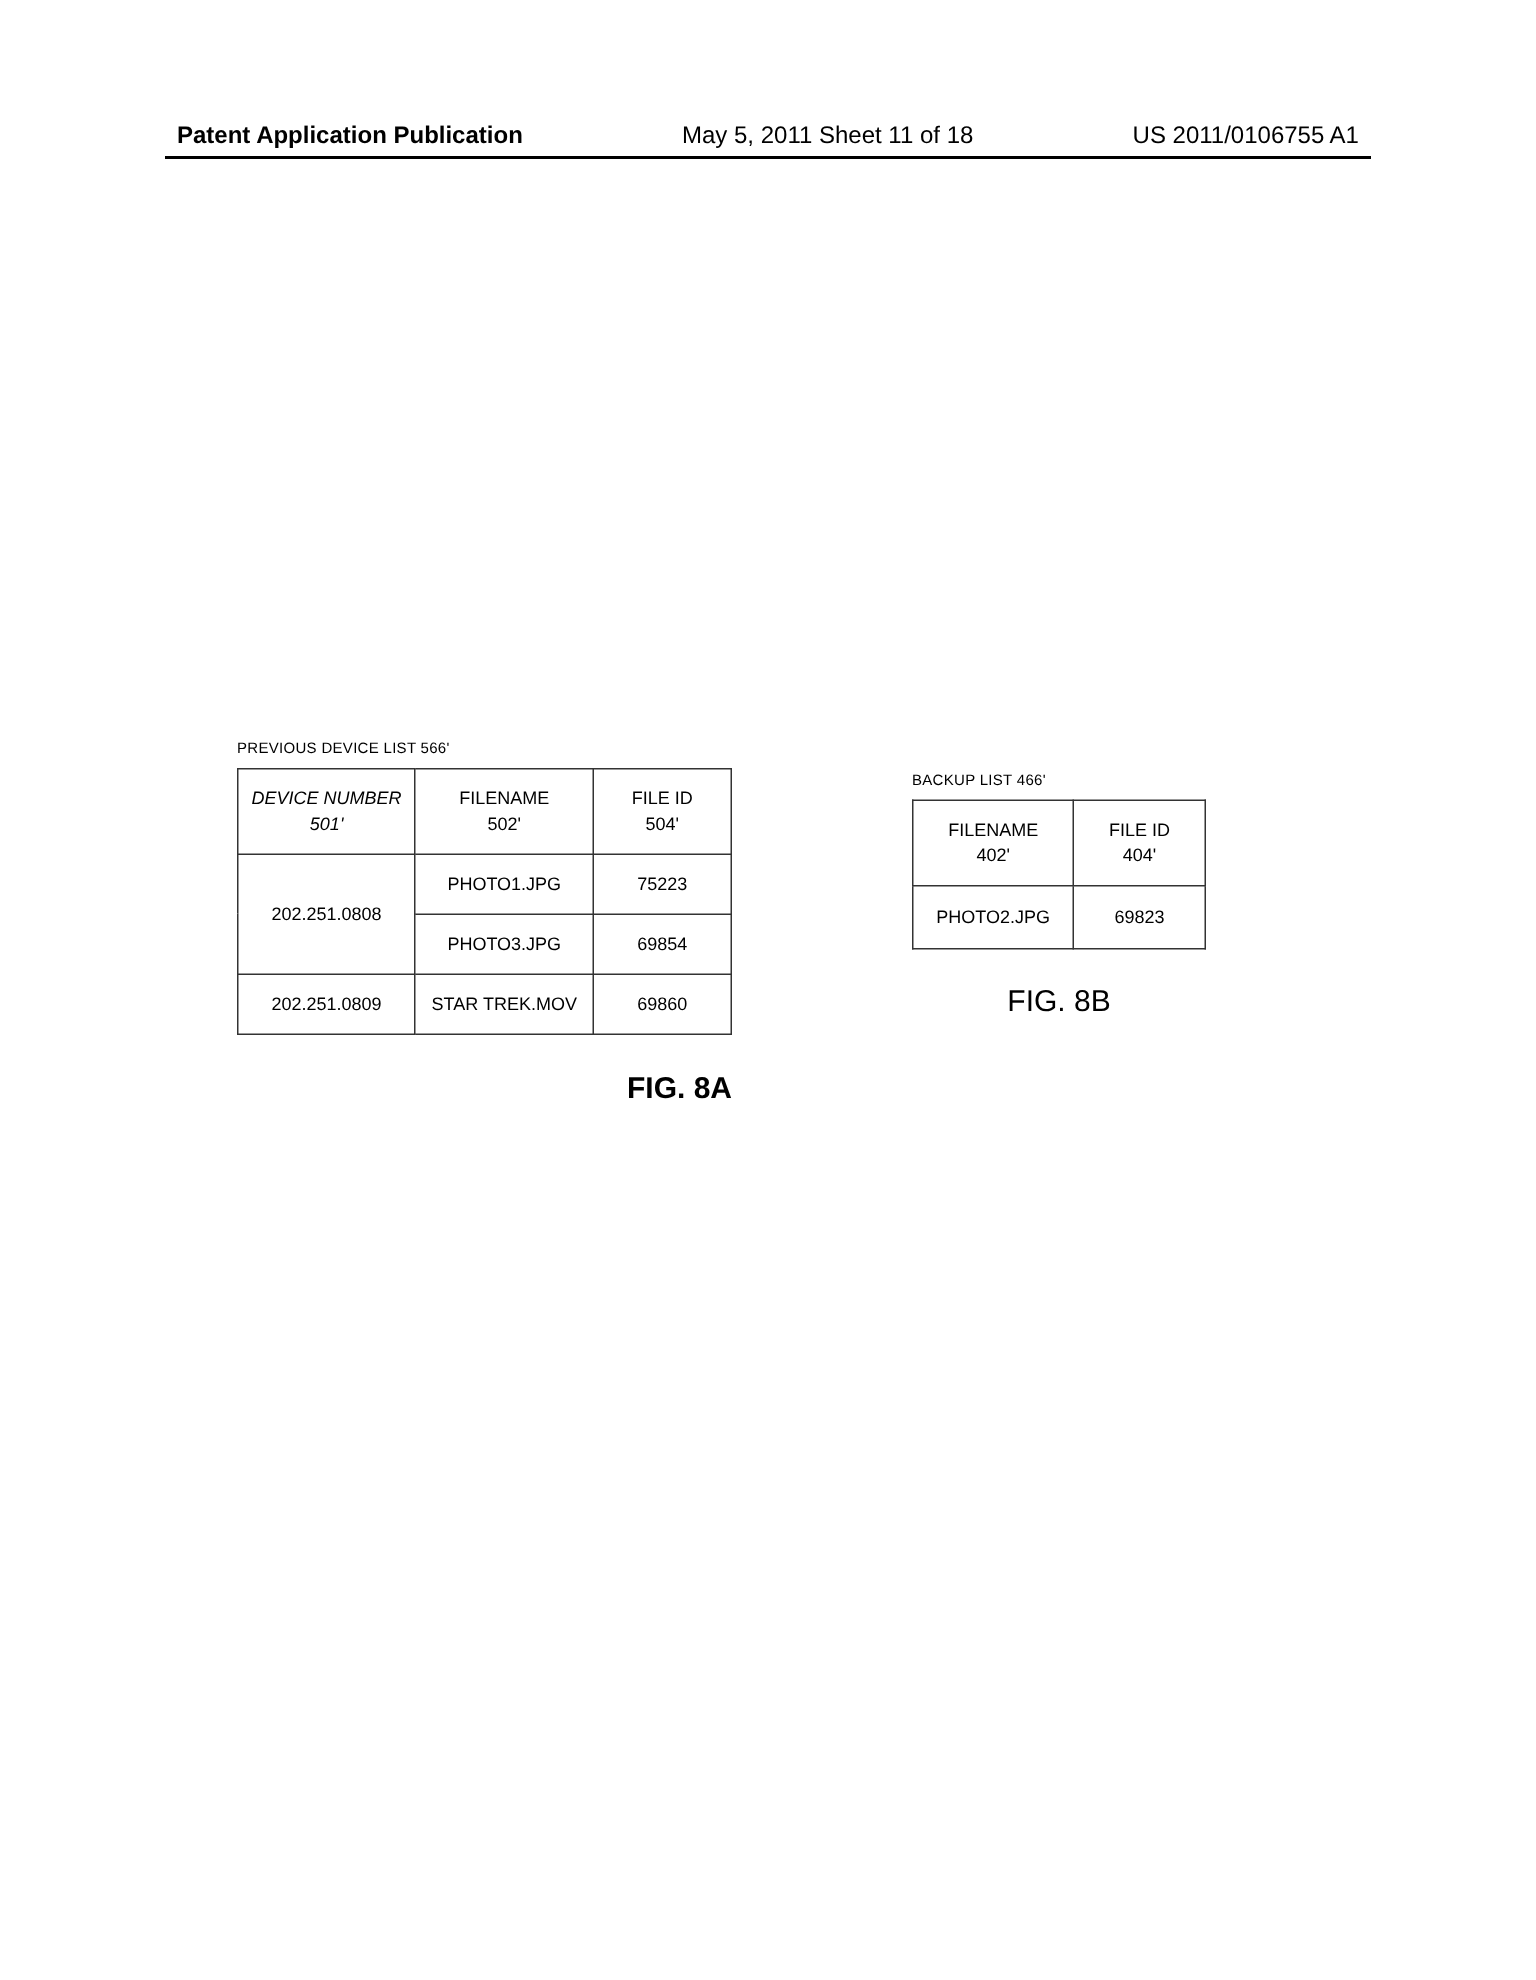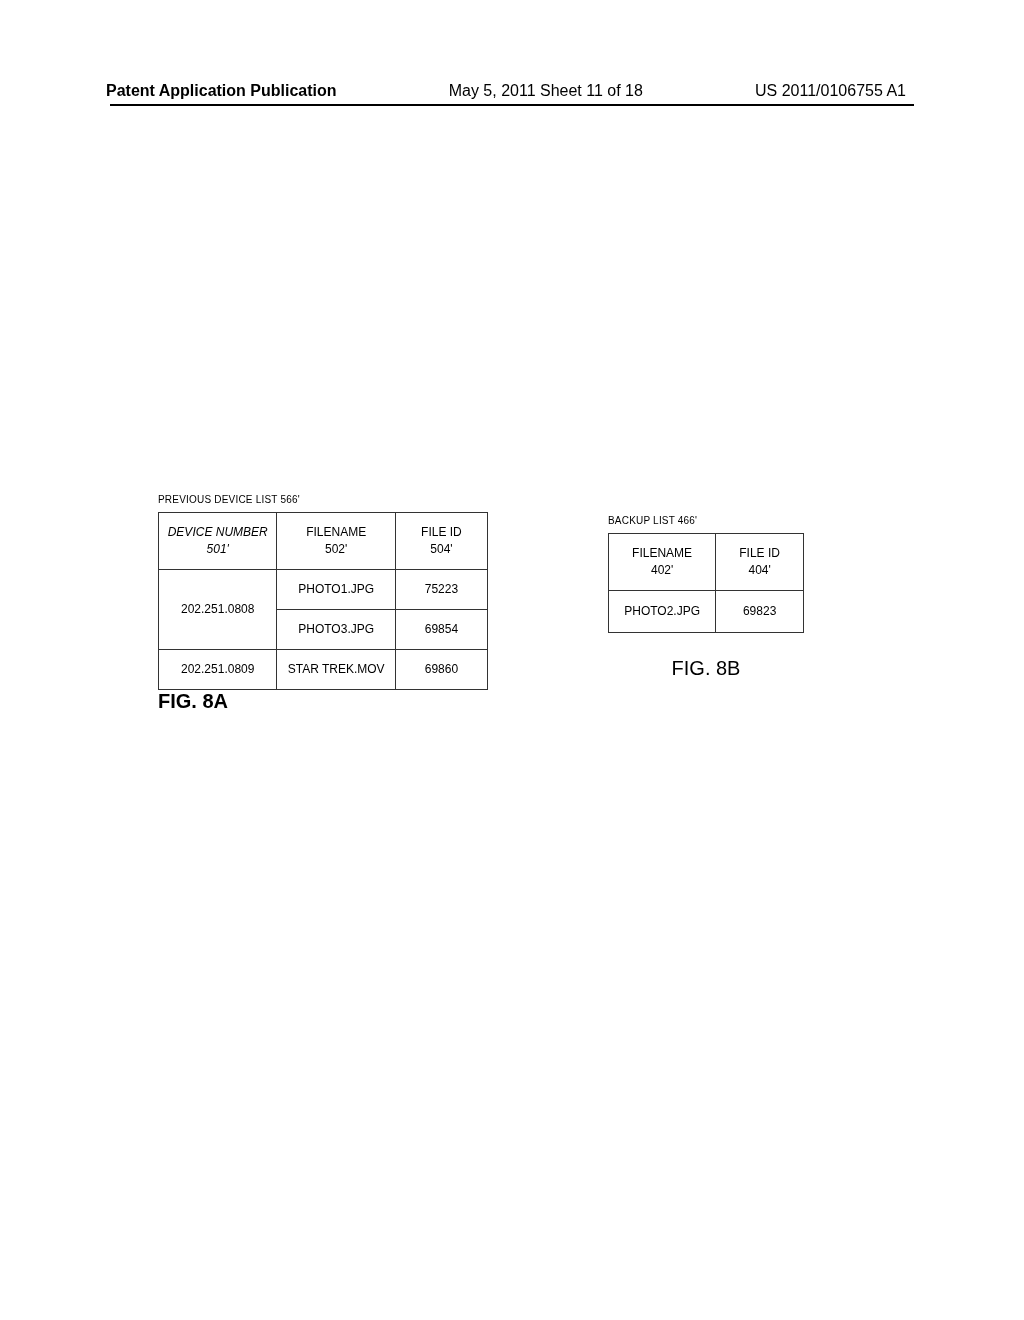--- a/index.html
+++ b/index.html
@@ -10,21 +10,21 @@
     body {
       width: 1024px;
       height: 1320px;
       background: white;
       font-family: Arial, Helvetica, sans-serif;
       position: relative;
     }
     .header {
       position: absolute;
       top: 82px;
-      left: 106px;
+      left: 118px;
       right: 118px;
       display: flex;
       justify-content: space-between;
       font-size: 16px;
       padding-bottom: 6px;
     }
     .header-rule {
       position: absolute;
       top: 104px;
       left: 110px;
@@ -70,23 +70,24 @@
       padding: 11px 6px;
       vertical-align: middle;
     }
     th {
       font-weight: normal;
     }
     .col-header {
       line-height: 1.4;
     }
     .fig-caption {
-      text-align: left;
+      text-align: right;
       font-weight: bold;
       font-size: 20px;
+      margin-top: 25px;
     }
     .fig-caption-b {
       text-align: center;
       font-weight: normal;
       font-size: 20px;
       margin-top: 24px;
     }
     .table-a td {
       height: 40px;
     }

